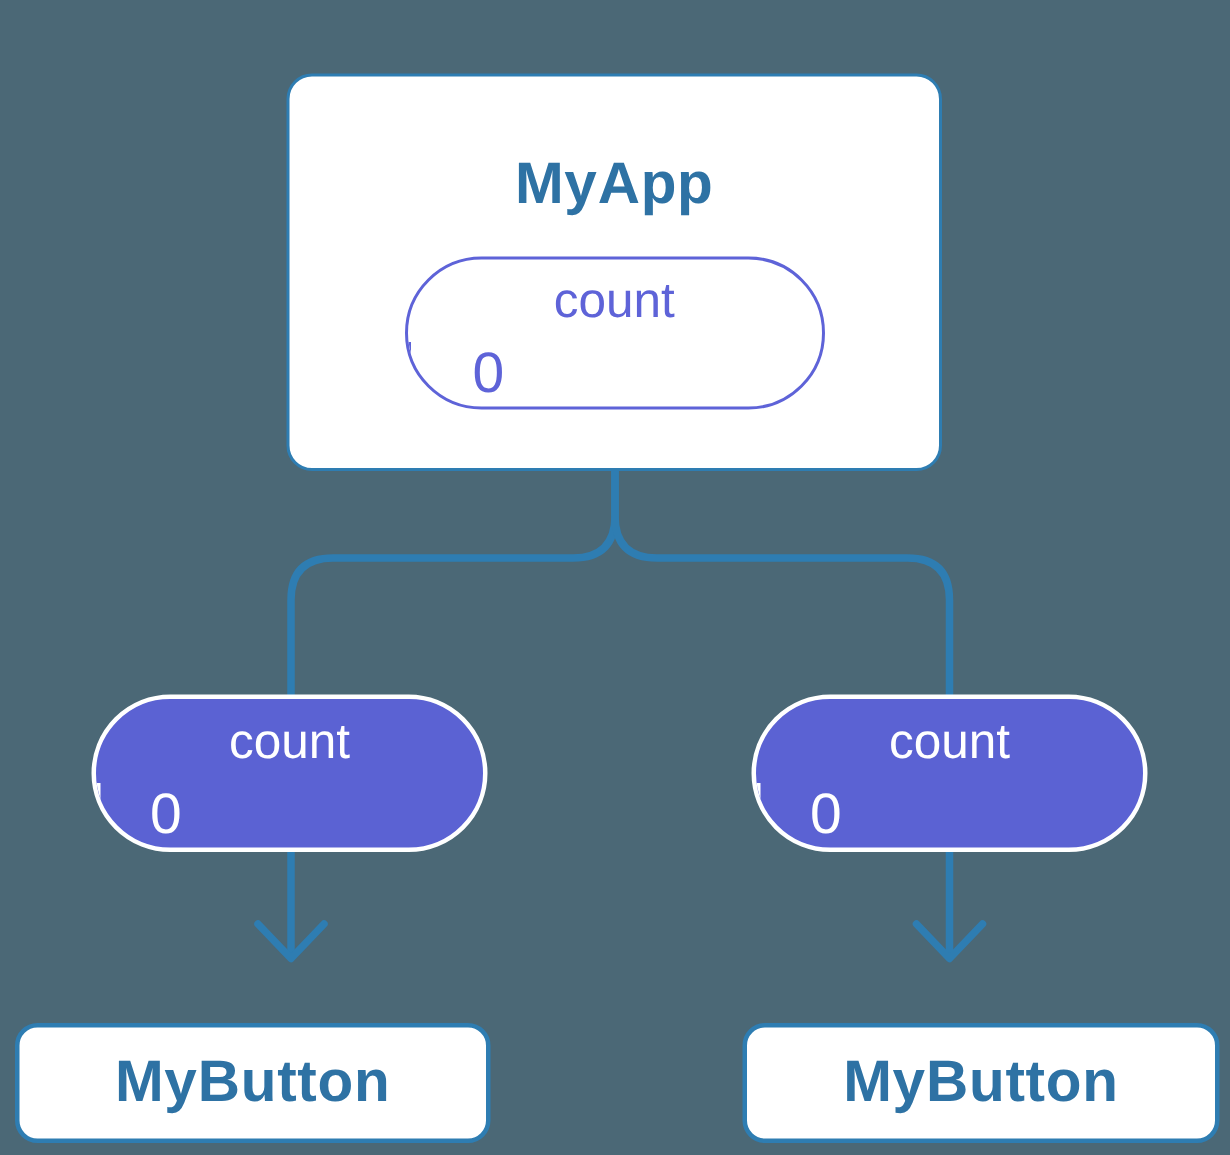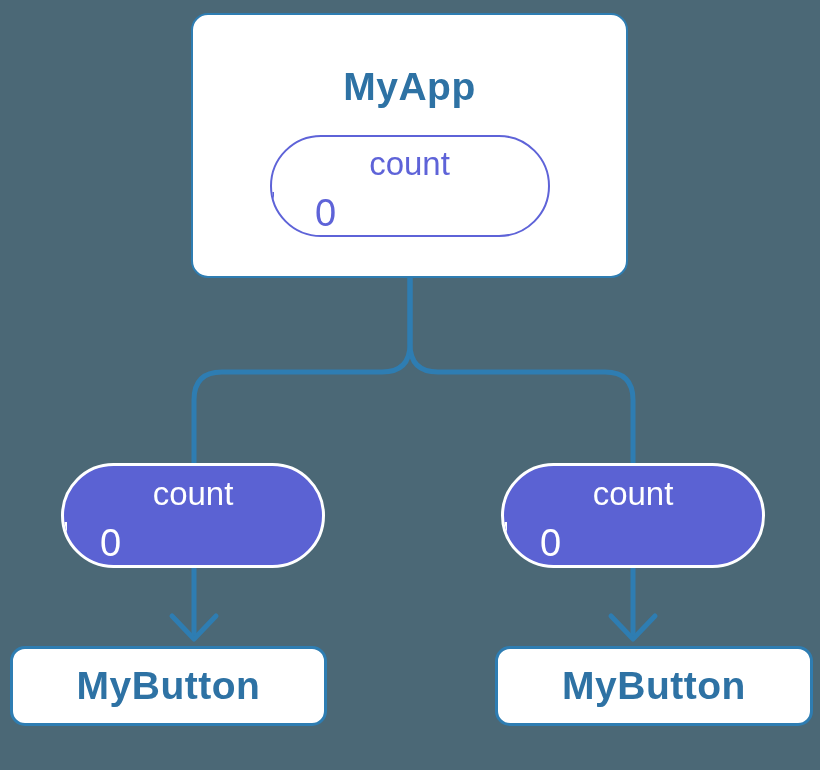--- a/index.html
+++ b/index.html
@@ -28,20 +28,21 @@
     stroke-linejoin:round;
   }
   .node{
     position:absolute;
     background:var(--node-bg);
     border:2.5px solid var(--line-blue);
     border-radius:15px;
     display:flex;
     align-items:center;
     justify-content:center;
+    margin-top:36px;
   }
   .app-node{
     left:191px;top:13px;width:437px;height:265px;
     flex-direction:column;
     border-width:2px;
     border-radius:17px;
     padding-top:10px;
     gap:26px;
   }
   .node-title{

